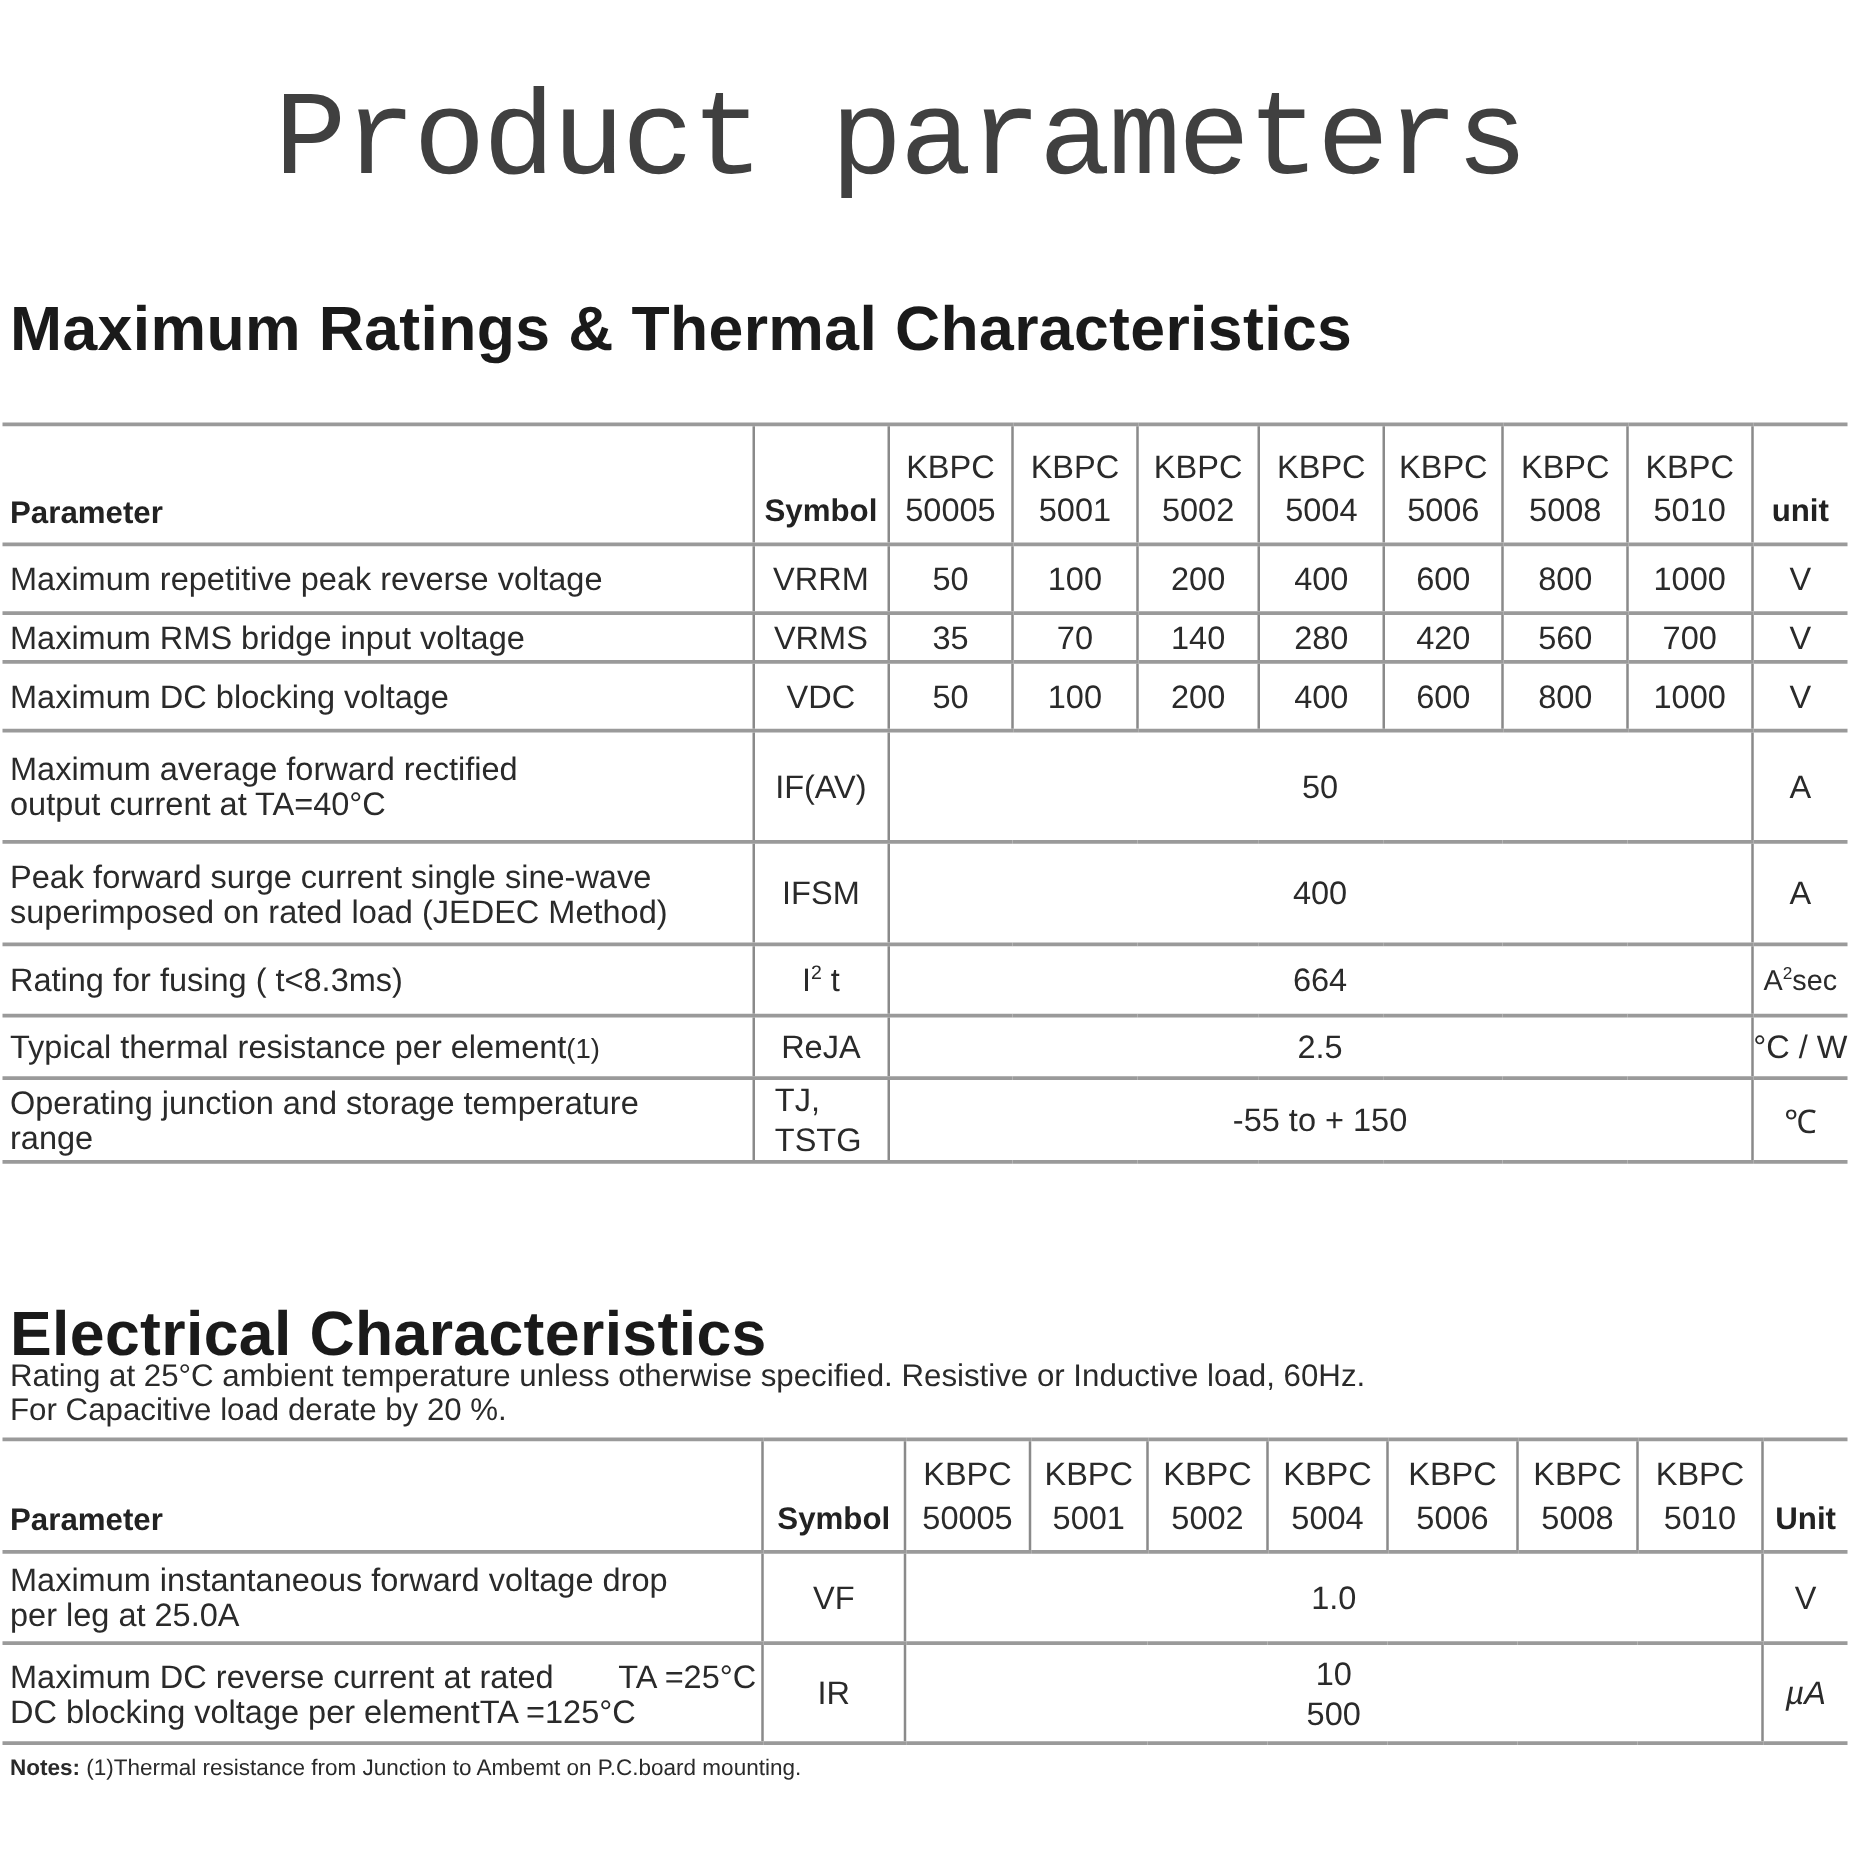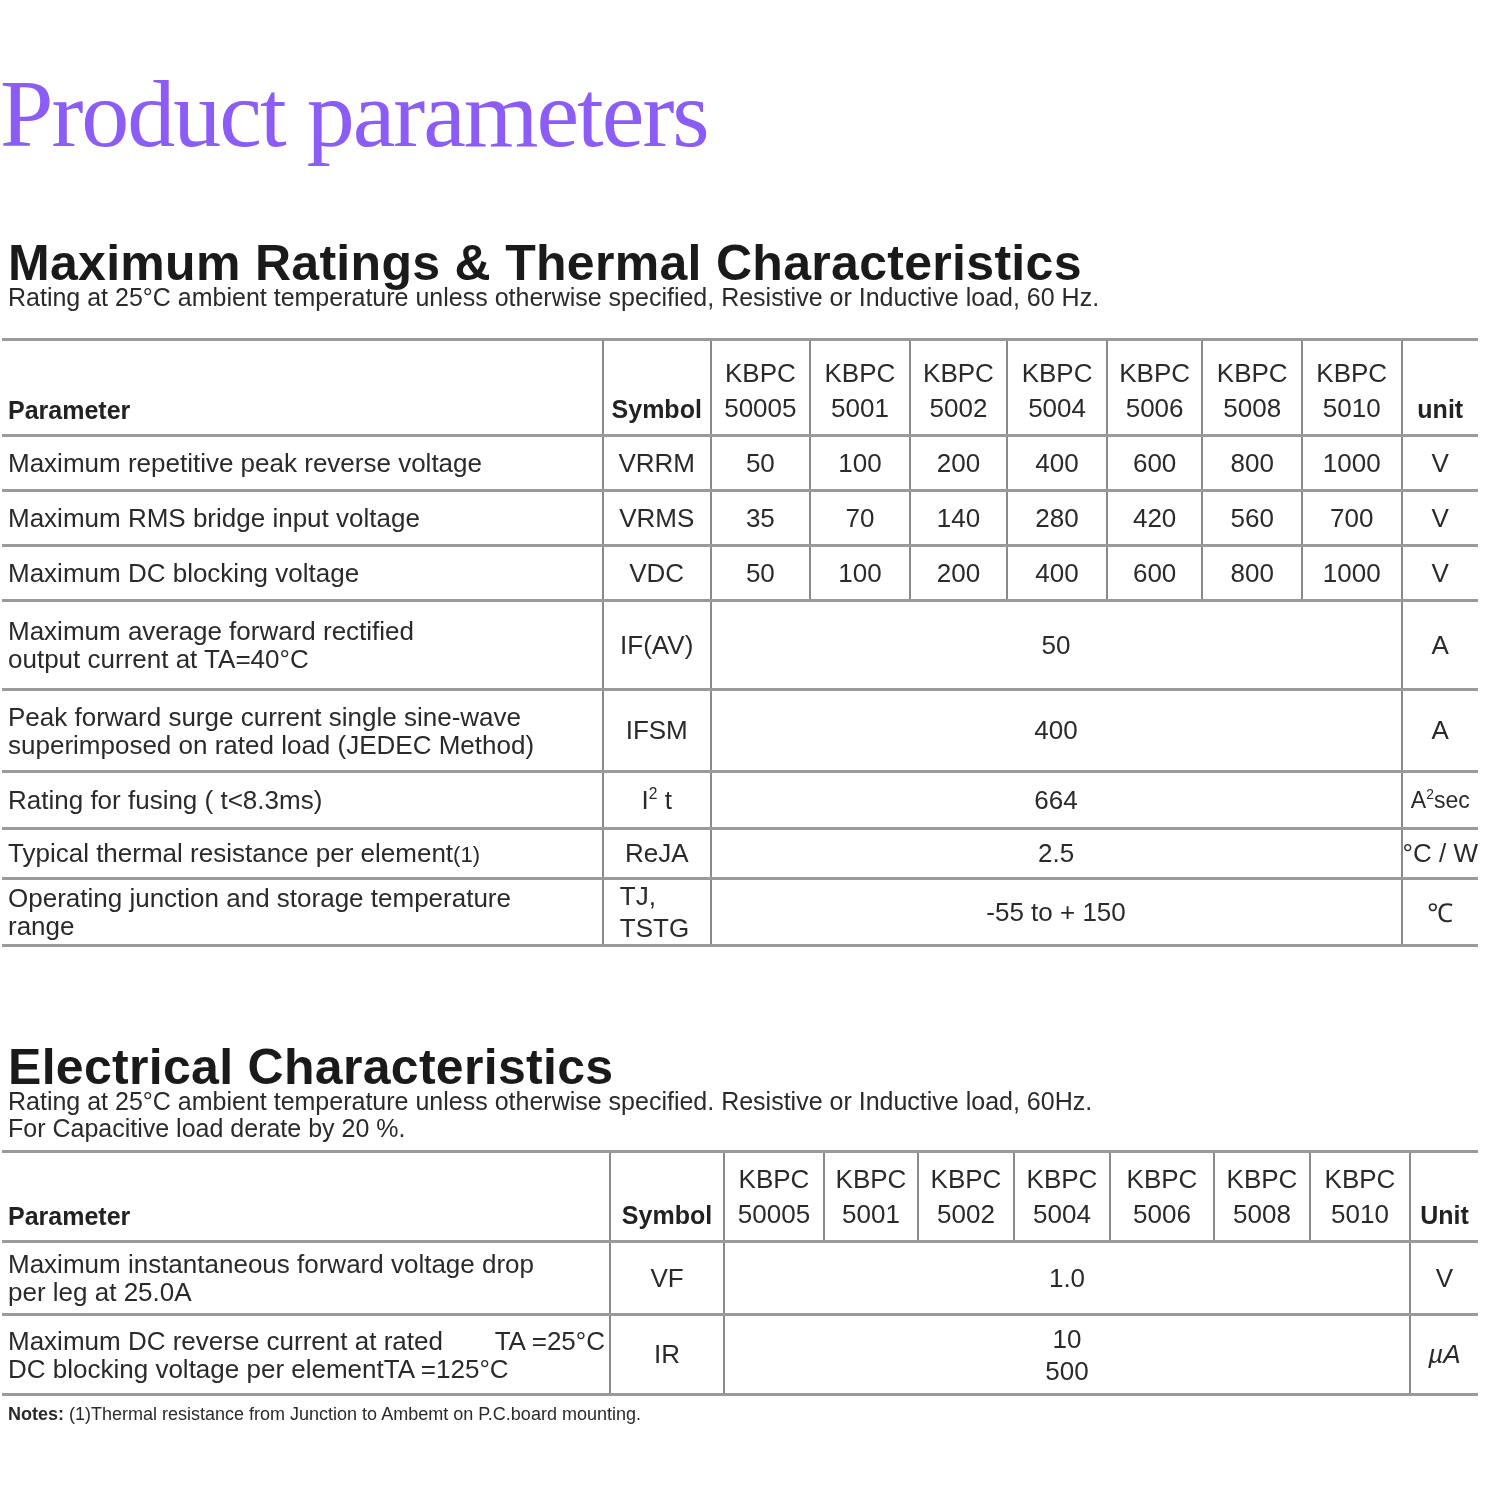--- a/index.html
+++ b/index.html
@@ -1,17 +1,17 @@
 <!DOCTYPE html>
 <html><head>
 <meta charset="utf-8">
 <style>
   html, body { margin:0; padding:0; background:#ffffff; }
   body { width:1497px; height:1497px; position:relative; overflow:hidden; color:#1a1a1a; font-family:"Liberation Sans", sans-serif; }
-  .main-title { position:absolute; left:0; top:58px; width:1440px; text-align:left; font-family:Liberation Serif, serif; font-size:96px; letter-spacing:-2px; color:#8b5cf6; }
+  .main-title { position:absolute; left:0; top:58px; width:1440px; text-align:center; font-family:Liberation Mono, monospace; font-size:96px; letter-spacing:-2px; color:#404040; }
   .section { position:absolute; left:0; width:1480px; }
   .sec-title { font-family:"Liberation Sans", sans-serif; font-weight:bold; font-size:50px; margin:0 0 0 8px; line-height:42px; letter-spacing:0.3px; color:#1a1a1a; }
   .sec-sub { font-size:25px; line-height:27px; margin-left:8px; color:#2a2a2a; }
   table { border-collapse:collapse; position:absolute; left:2px; font-size:26px; color:#2a2a2a; }
   td, th { border-top:3px solid #9a9a9a; border-bottom:3px solid #9a9a9a; padding:0; }
   th { font-weight:normal; vertical-align:bottom; }
   .vl { border-left:2px solid #8a8a8a; }
   .hdr-bold { font-weight:bold; font-size:25px; color:#222; }
   .param { text-align:left; padding-left:6px; line-height:28px; }
   .center { text-align:center; }
@@ -19,21 +19,20 @@
   sup { font-size:60%; }
   .notes { position:absolute; left:8px; top:1404px; font-size:18px; color:#2a2a2a; }
 </style>
 </head>
 <body>
 
 <div class="main-title">Product parameters</div>
 
 <div class="section" style="top:242px;">
   <div class="sec-title">Maximum Ratings &amp; Thermal Characteristics</div>
-  <div class="sec-sub">Rating at 25°C ambient temperature unless otherwise specified, Resistive or Inductive load, 60 Hz.</div>
 </div>
 
 <table style="top:338px; width:1476px;">
   <colgroup>
     <col style="width:608px">
       <col style="width:108px">
       <col style="width:100px">
       <col style="width:100px">
       <col style="width:98px">
       <col style="width:100px">
@@ -60,21 +59,21 @@
     <td class="vl center">VRRM</td>
     <td class="vl center">50</td>
     <td class="vl center">100</td>
     <td class="vl center">200</td>
     <td class="vl center">400</td>
     <td class="vl center">600</td>
     <td class="vl center">800</td>
     <td class="vl center">1000</td>
     <td class="vl center">V</td>
   </tr>
-  <tr style="height:55px;">
+  <tr style="height:39px;">
     <td class="param">Maximum RMS bridge input voltage</td>
     <td class="vl center">VRMS</td>
     <td class="vl center">35</td>
     <td class="vl center">70</td>
     <td class="vl center">140</td>
     <td class="vl center">280</td>
     <td class="vl center">420</td>
     <td class="vl center">560</td>
     <td class="vl center">700</td>
     <td class="vl center">V</td>

